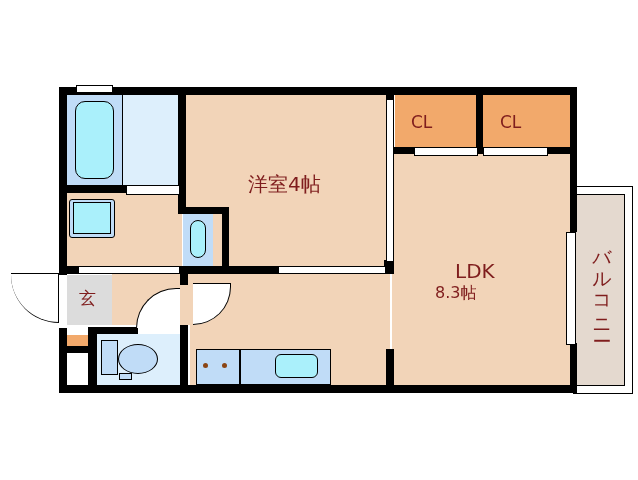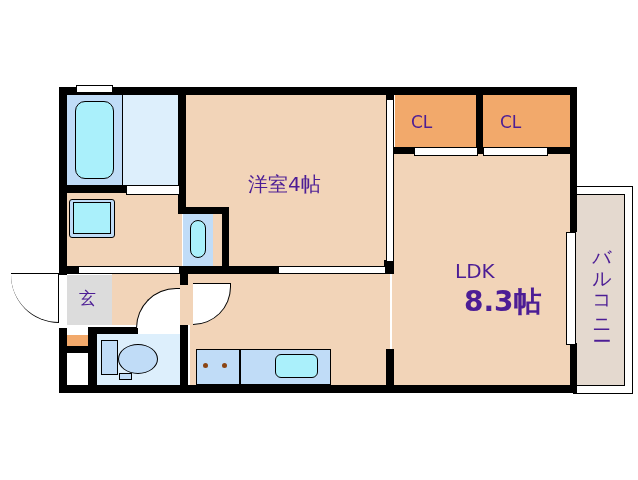--- a/index.html
+++ b/index.html
@@ -5,21 +5,21 @@
   html,body{margin:0;padding:0;background:#fff;}
   body{width:638px;height:480px;position:relative;overflow:hidden;font-family:"DejaVu Sans","Liberation Sans",sans-serif;}
   .abs{position:absolute;box-sizing:border-box;}
   .wall{position:absolute;background:#000;}
   .floor{background:#f2d4b8;}
   .bath{background:#c0dcf7;}
   .lightblue{background:#ddeffc;}
   .closet{background:#f2a96b;}
   .genkan{background:#dcdcdc;}
   .balcony{background:#e4d9cf;border:1px solid #000;}
-  .label{position:absolute;color:#4c1d95;white-space:nowrap;}
+  .label{position:absolute;color:#7f1d1d;white-space:nowrap;}
   .win{position:absolute;background:#fff;border:1px solid #000;}
 </style>
 </head>
 <body>
 
 <div class="abs floor" style="left:186px;top:95px;width:200px;height:172px;"></div>
 <div class="abs floor" style="left:392px;top:150px;width:178px;height:235px;"></div>
 <div class="abs floor" style="left:190px;top:273px;width:200px;height:112px;"></div>
 <div class="abs floor" style="left:112px;top:273px;width:80px;height:52px;"></div>
 <div class="abs floor" style="left:66px;top:193px;width:116px;height:73px;"></div>
@@ -91,13 +91,13 @@
 <div class="win" style="left:414px;top:147px;width:62px;height:7px;"></div>
 <div class="win" style="left:483px;top:147px;width:63px;height:7px;"></div>
 <div class="win" style="left:126px;top:185px;width:52px;height:8px;"></div>
 
 <div class="abs" style="left:11px;top:273px;width:48px;height:50px;border:1px solid #000;border-left:none;border-top:1px solid #000;border-radius:0 0 0 50px;border-bottom:1px solid #000;background:#fff;"></div>
 <div class="abs" style="left:136px;top:288px;width:44px;height:40px;border:1px solid #000;border-radius:44px 0 0 0;border-right:none;border-bottom:none;background:#fff;"></div>
 <div class="abs" style="left:193px;top:283px;width:38px;height:42px;border:1px solid #000;border-radius:0 0 40px 0;border-left:none;border-top:1px solid #000;background:#fff;"></div>
 
 <div class="label" style="left:248px;top:171px;font-size:20px;">洋室4帖</div>
 <div class="label" style="left:455px;top:259px;font-size:20px;">LDK</div>
-<div class="label" style="left:464px;top:283px;font-size:28px;font-weight:bold;">8.3帖</div>
+<div class="label" style="left:435px;top:283px;font-size:16px;">8.3帖</div>
 
 </body></html>

